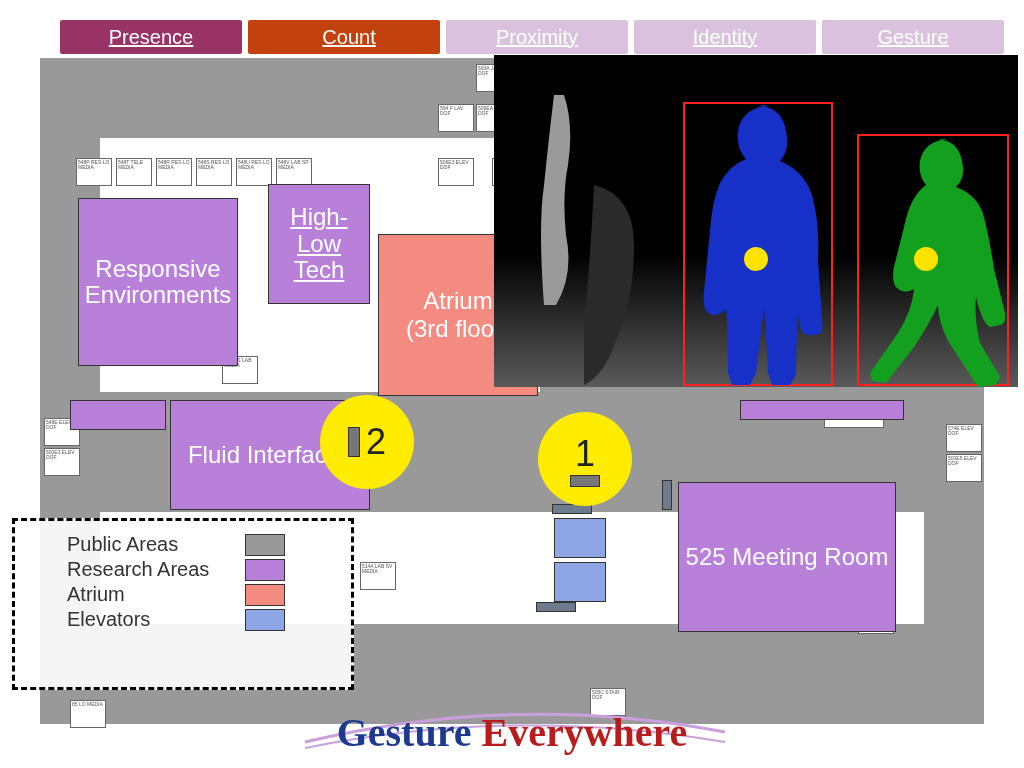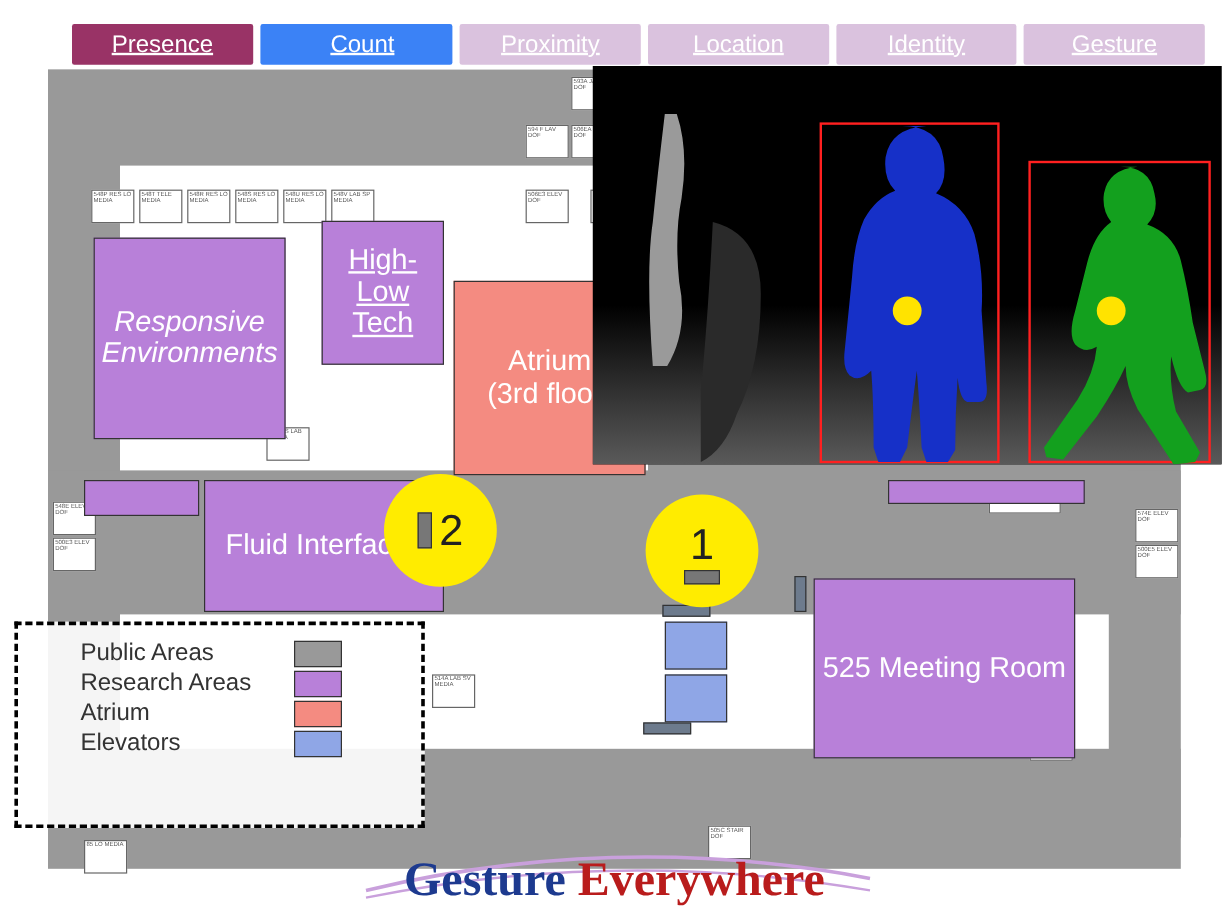--- a/index.html
+++ b/index.html
@@ -2,37 +2,37 @@
 <html><head>
 <meta charset="utf-8">
 <style>
   * { box-sizing: border-box; margin: 0; padding: 0; }
   body { width: 1024px; height: 768px; background: #fff; font-family: "Gill Sans", "Trebuchet MS", Verdana, sans-serif; position: relative; overflow: hidden; }
 
   
   .tabs { position: absolute; top: 20px; left: 60px; right: 20px; display: flex; gap: 6px; z-index: 30; }
   .tab { flex: 1; height: 34px; line-height: 34px; text-align: center; color: #fff; font-size: 20px; background: #dac2de; cursor: pointer; border-radius: 2px; text-decoration: underline; }
   .tab.on { background: #993366; }
-  .tab.special { background: #3b82f6; padding-left: 10px; }
+  .tab.special { background: #c2410c; padding-left: 10px; }
 
   
   .floor { position: absolute; inset: 0; background: #fff; }
   .corr { position: absolute; background: #999; }
   .corr.top    { top: 58px;  left: 40px;  width: 944px; height: 80px; }
   .corr.left   { top: 58px;  left: 40px;  width: 60px;  height: 650px; }
   .corr.right  { top: 58px;  right: 40px; width: 60px;  height: 640px; }
   .corr.bot    { bottom: 44px; left: 40px; width: 944px; height: 100px; }
   .corr.mid    { top: 392px; left: 40px; width: 944px; height: 120px; }
   .corr.spanr  { top: 130px; left: 540px; width: 400px; height: 300px; }
 
   .purple { position: absolute; background:#b880d9; color:#fff; display:flex; align-items:center; justify-content:center; text-align:center; font-size:24px; border:1px solid #333; line-height:1.1; }
   .pink   { position: absolute; background:#f48b81; color:#fff; display:flex; align-items:center; justify-content:center; text-align:center; font-size:24px; border:1px solid #333; }
   .blue   { position: absolute; background:#8fa6e6; border:1px solid #333; }
 
-  .resp   { top:198px; left:78px;  width:160px; height:168px;font-style:italic; }
+  .resp   { top:198px; left:78px;  width:160px; height:168px; }
   .hilow  { top:184px; left:268px; width:102px; height:120px;text-decoration:underline; }
   .fluid  { top:400px; left:170px; width:200px; height:110px; }
   .mtg    { top:482px; left:678px; width:218px; height:150px; }
   .strip1 { top:400px; left:70px;  width:96px;  height:30px; font-size:0;}
   .strip2 { top:400px; left:740px; width:164px; height:20px; font-size:0;}
   .atrium { top:234px; left:378px; width:160px; height:162px; }
 
   .elev1 { top:518px; left:554px; width:52px; height:40px; }
   .elev2 { top:562px; left:554px; width:52px; height:40px; }
 
@@ -127,21 +127,20 @@
 
   <div class="sensor" style="top:480px;left:662px;width:10px;height:30px"></div>
   <div class="sensor" style="top:602px;left:536px;width:40px;height:10px"></div>
   <div class="sensor" style="top:504px;left:552px;width:40px;height:10px"></div>
 </div>
 
 <div class="tabs">
   <div class="tab on">Presence</div>
   <div class="tab special">Count</div>
   <div class="tab">Proximity</div>
-  <div class="tab">Location</div>
   <div class="tab">Identity</div>
   <div class="tab">Gesture</div>
 </div>
 
 <div class="bubble" style="top:395px;left:320px">
   <span class="bar"></span>
   <span>2</span>
 </div>
 <div class="bubble h" style="top:412px;left:538px">
   <span>1</span>

